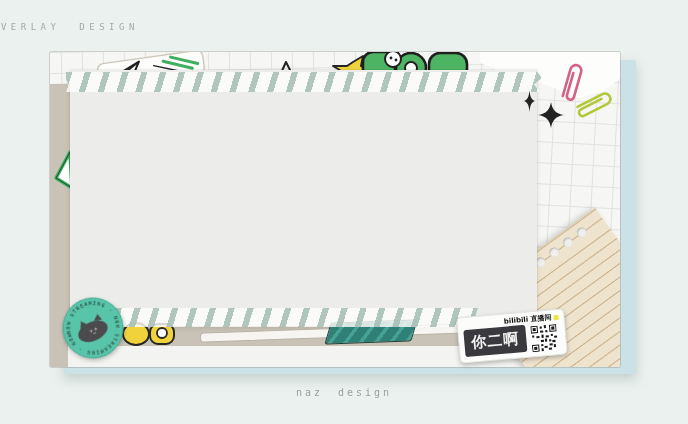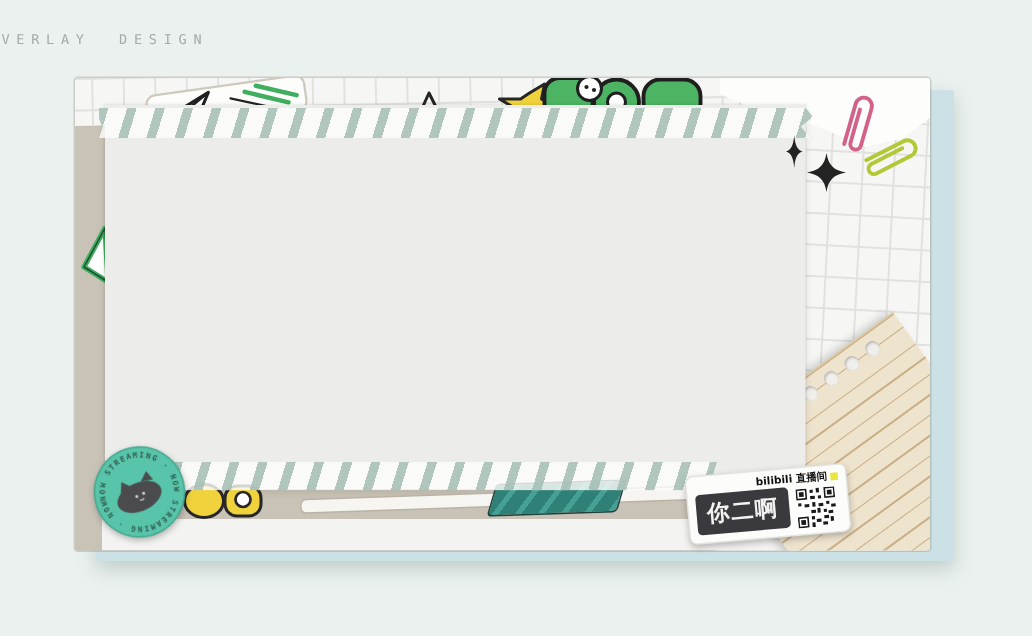--- a/index.html
+++ b/index.html
@@ -213,13 +213,14 @@
       </g>
       <rect x="1" y="1" width="5" height="5" fill="#ffffff"></rect>
         <rect x="2" y="2" width="3" height="3" fill="#1a1a1a"></rect>
       <rect x="19" y="1" width="5" height="5" fill="#ffffff"></rect>
         <rect x="20" y="2" width="3" height="3" fill="#1a1a1a"></rect>
       <rect x="1" y="19" width="5" height="5" fill="#ffffff"></rect>
         <rect x="2" y="20" width="3" height="3" fill="#1a1a1a"></rect>
     </svg>
   </div>
 
+  <span class="hand footer-credit">naz design</span>
 </div>
 
 </body></html>

